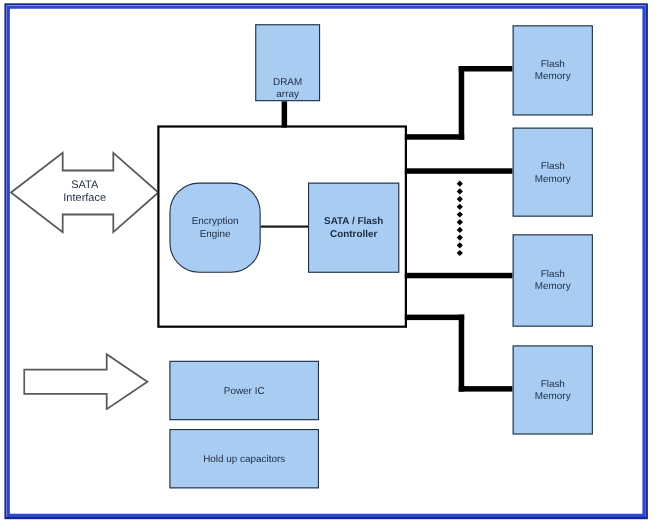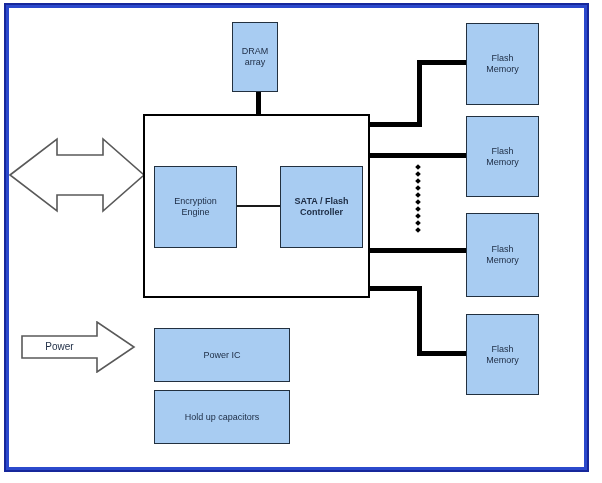--- a/index.html
+++ b/index.html
@@ -37,25 +37,26 @@
 </head>
 <body>
 
 <div id="stage">
 
   <div class="abs" id="frame"></div>
 
   <svg class="abs" style="left:9px;top:137px;" width="137" height="76" viewBox="0 0 137 76">
     <polygon points="1,38 48,2 48,18 94,18 94,2 135,38 94,74 94,58 48,58 48,74" fill="#ffffff" stroke="var(--arrow-outline,#595959)" stroke-width="1.6" stroke-linejoin="miter"></polygon>
   </svg>
+  <div class="abs arrow-label" style="left:40px;top:155px;width:74px;height:40px;">SATA
+Interface</div>
 
   <svg class="abs" style="left:21px;top:321px;" width="115" height="52" viewBox="0 0 115 52">
     <polygon points="1,15 76,15 76,1 113,26 76,51 76,37 1,37" fill="#ffffff" stroke="var(--arrow-outline,#595959)" stroke-width="1.6" stroke-linejoin="miter"></polygon>
   </svg>
-  <div class="abs arrow-label" style="left:22px;top:336px;width:75px;height:22px;">Power</div>
 
   <div class="abs container-box" style="left:143px;top:114px;width:227px;height:184px;"></div>
 
   <div class="abs bus" style="left:256px;top:92px;width:5px;height:24px;"></div>
 
   <div class="abs bus" style="left:368px;top:122px;width:54px;height:5px;"></div>
   <div class="abs bus" style="left:417px;top:60px;width:5px;height:67px;"></div>
   <div class="abs bus" style="left:417px;top:60px;width:49px;height:5px;"></div>
 
   <div class="abs bus" style="left:368px;top:153px;width:98px;height:5px;"></div>
@@ -71,26 +72,26 @@
       <i></i>
       <i></i>
       <i></i>
       <i></i>
       <i></i>
       <i></i>
       <i></i>
       <i></i>
   </div>
 
-  <div class="abs box" style="left:232px;top:22px;width:46px;height:70px;">
+  <div class="abs box" style="left:232px;top:22px;width:59px;height:70px;align-items:flex-end;">
     <span>DRAM
 array</span>
   </div>
 
-  <div class="abs box" style="left:154px;top:166px;width:83px;height:82px;">
+  <div class="abs box" style="left:154px;top:166px;width:83px;height:82px;border-radius:27px;">
     <span>Encryption
 Engine</span>
   </div>
 
   <div class="abs thinlink" style="left:237px;top:205px;width:43px;height:2px;"></div>
 
   <div class="abs box" style="left:280px;top:166px;width:83px;height:82px;font-weight:bold;">
     <span>SATA / Flash
 Controller</span>
   </div>

